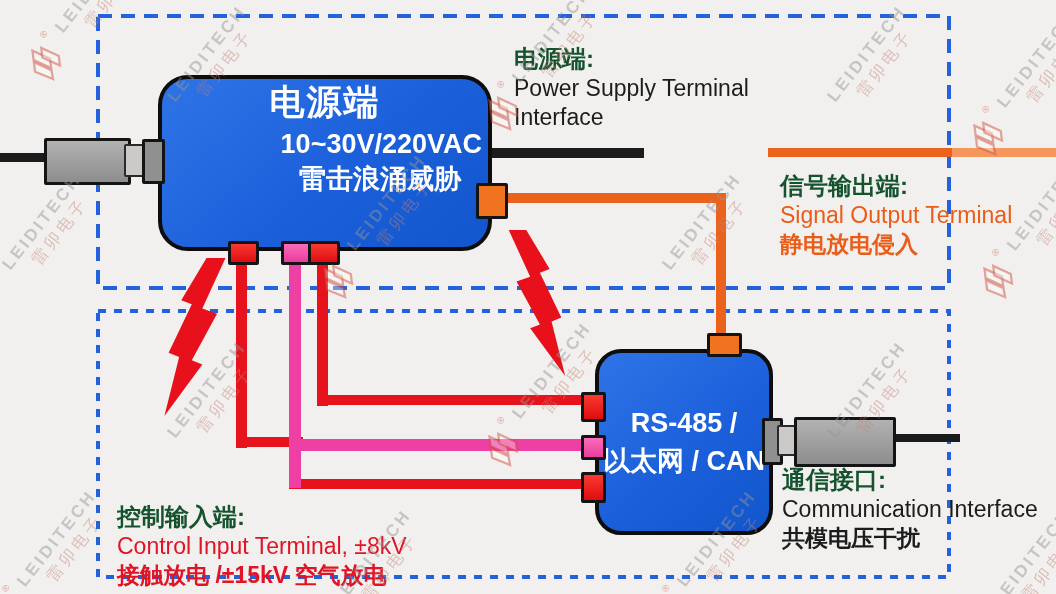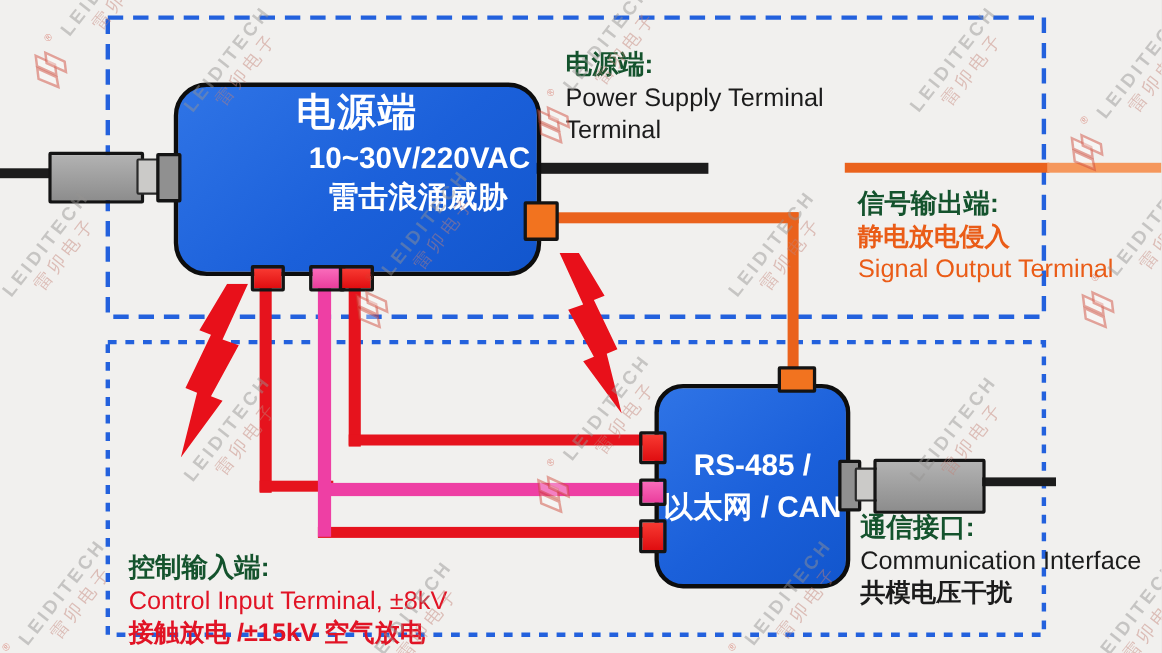--- a/index.html
+++ b/index.html
@@ -137,26 +137,26 @@
   <svg class="bolt" style="left:160px;top:258px" width="72" height="158" viewBox="0 0 60 150">
     <polygon points="40,0 58,0 36,48 50,53 26,97 36,101 0,150 14,94 4,90 26,44 16,40" fill="#e8101a"></polygon>
   </svg>
   <svg class="bolt" style="left:498px;top:230px;transform:scaleX(-1)" width="76" height="146" viewBox="0 0 60 150">
     <polygon points="40,0 58,0 36,48 50,53 26,97 36,101 0,150 14,94 4,90 26,44 16,40" fill="#e8101a"></polygon>
   </svg>
 
   <div class="label" id="label-power">
     <div class="lh">电源端:</div>
     <div class="ln">Power Supply Terminal</div>
-    <div class="ln">Terminal</div>
+    <div class="ln">Interface</div>
   </div>
   <div class="label" id="label-signal">
     <div class="lh">信号输出端:</div>
+    <div class="ln orange">Signal Output Terminal</div>
     <div class="ln orange bold">静电放电侵入</div>
-    <div class="ln orange">Signal Output Terminal</div>
   </div>
   <div class="label" id="label-control">
     <div class="lh">控制输入端:</div>
     <div class="ln red">Control Input Terminal, ±8kV</div>
     <div class="ln red bold">接触放电 /±15kV 空气放电</div>
   </div>
   <div class="label" id="label-comm">
     <div class="lh">通信接口:</div>
     <div class="ln">Communication Interface</div>
     <div class="ln bold">共模电压干扰</div>

